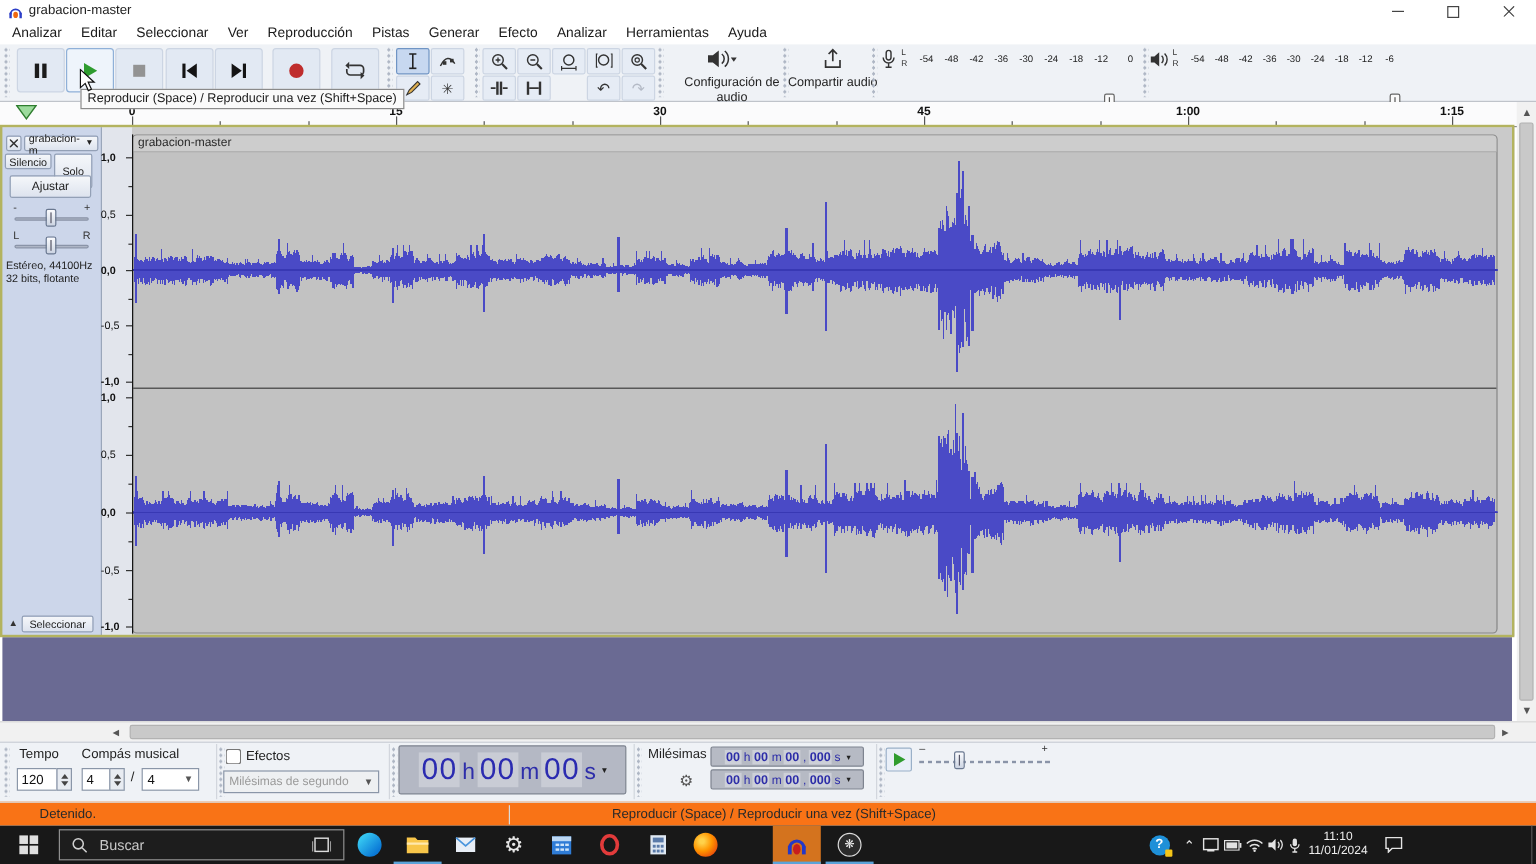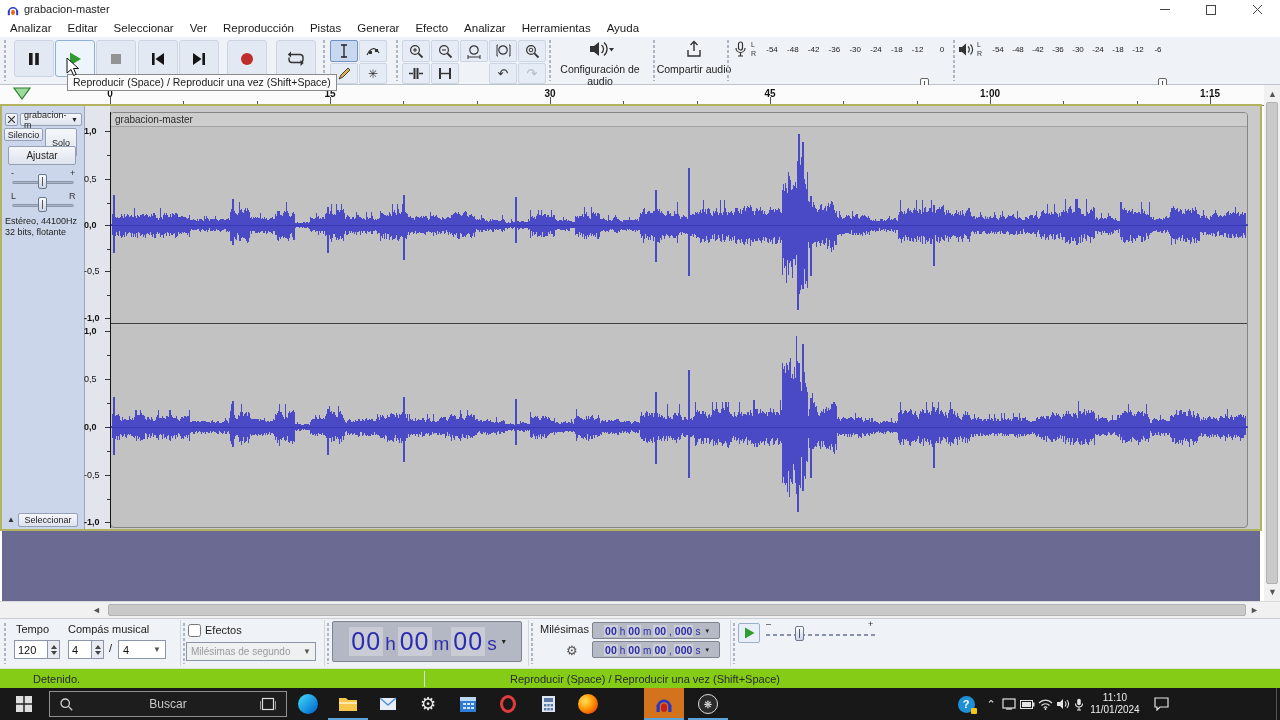--- a/index.html
+++ b/index.html
@@ -64,28 +64,28 @@
   .bselect{position:absolute;height:19px;background:#fff;border:1px solid #8a96a8;font-size:11px;color:#111;display:flex;align-items:center;padding:0 4px;box-sizing:border-box;justify-content:space-between;}
   .bselect.dis{background:#eef0f2;color:#9a9a9a;}
   .caret{font-size:8px;color:#555;margin-left:4px;}
   #timebox{left:332px;top:621px;width:190px;height:41px;background:#b4b8c4;border:1px solid #7e8490;border-radius:2px;box-sizing:border-box;display:flex;align-items:center;justify-content:center;}
   #timebox .cell{background:#c9ccd5;color:#2b2bb0;font-size:25px;padding:0 2px;margin:0 1px;letter-spacing:1px;}
   #timebox .unit{color:#2e2eaa;font-size:19px;margin:0 1px;}
   .selbox{position:absolute;left:592px;width:128px;height:17px;background:#b6bac4;border:1px solid #7e8490;box-sizing:border-box;display:flex;align-items:center;justify-content:center;border-radius:2px;}
   .selbox .cell{background:#cdd0d8;color:#2d2da8;font-size:10.5px;font-weight:bold;padding:0 1px;margin:0 1px;}
   .selbox .unit{color:#2d2da8;font-size:10px;margin:0 1px;}
   
-  #statusbar{left:0;top:668px;width:1280px;height:20px;background:#84cc16;border-top:1px solid #dcdcdc;box-sizing:border-box;font-size:11px;color:#2a2a2a;}
+  #statusbar{left:0;top:668px;width:1280px;height:20px;background:#f97316;border-top:1px solid #dcdcdc;box-sizing:border-box;font-size:11px;color:#2a2a2a;}
   
   #taskbar{left:0;top:688px;width:1280px;height:32px;background:#181818;}
   .tb-slot{position:absolute;top:688px;width:40px;height:32px;display:flex;align-items:center;justify-content:center;}
   .tb-under{position:absolute;top:718px;width:40px;height:2px;background:#5ba3d9;}
   .tray{position:absolute;top:688px;height:32px;display:flex;align-items:center;justify-content:center;color:#e3e3e3;}
   #searchbox{position:absolute;left:49px;top:691px;width:238px;height:26px;background:#1d1d1d;border:1px solid #8f8f8f;box-sizing:border-box;display:flex;align-items:center;}
-  #searchbox input{background:transparent;border:none;outline:none;color:#c9c9c9;font-size:12px;font-family:"Liberation Sans",sans-serif;width:170px;text-align:center;}
+  #searchbox input{background:transparent;border:none;outline:none;color:#c9c9c9;font-size:12px;font-family:"Liberation Sans",sans-serif;width:170px;}
   #searchbox input::placeholder{color:#c9c9c9;}
   #tooltip{left:67px;top:74px;height:15px;background:#fafafa;border:1px solid #8a8a8a;font-size:10.5px;color:#1a1a1a;line-height:14px;padding:0 5px;z-index:20;white-space:nowrap;}
   #clock{position:absolute;left:1085px;top:692px;width:60px;text-align:center;color:#eee;font-size:10px;line-height:12px;}
 </style>
 </head>
 <body>
 
 <div class="abs" id="titlebar">
   <svg class="abs" style="left:6px;top:3px" width="14" height="14" viewBox="0 0 14 14">
     <path d="M2.8 9 a4.2 4.2 0 0 1 8.4 0" fill="none" stroke="#2c3ec8" stroke-width="1.6"></path>
@@ -241,21 +241,21 @@
   <span style="font-size:13px;color:#b4bac6;line-height:13px">↷</span>
 </div>
 
 <div class="grip" style="left:548px"></div>
 <div class="abs" style="left:552px;top:39px;width:96px;height:43px">
   <svg class="abs" style="left:36px;top:1px" width="26" height="18" viewBox="0 0 26 18">
     <polygon points="2,6 6,6 11,2 11,16 6,12 2,12" fill="#333"></polygon>
     <path d="M13.5 5 a5 5 0 0 1 0 8 M16 2.5 a8.5 8.5 0 0 1 0 13" fill="none" stroke="#333" stroke-width="1.3"></path>
     <polygon points="21,8 26,8 23.5,11.5" fill="#333"></polygon>
   </svg>
-  <div class="blocklabel" style="left:0;top:24px;width:96px">Configuración de audio</div>
+  <div class="blocklabel" style="left:10px;top:24px;width:96px">Configuración de audio</div>
 </div>
 <div class="grip" style="left:652px"></div>
 <div class="abs" style="left:656px;top:39px;width:76px;height:43px">
   <svg class="abs" style="left:30px;top:1px" width="16" height="18" viewBox="0 0 16 18">
     <path d="M8 11 V2 M4.5 5 L8 1.5 L11.5 5" fill="none" stroke="#333" stroke-width="1.4"></path>
     <path d="M2 10 V16 H14 V10" fill="none" stroke="#333" stroke-width="1.4"></path>
   </svg>
   <div class="blocklabel" style="left:0;top:24px;width:76px">Compartir audio</div>
 </div>
 

